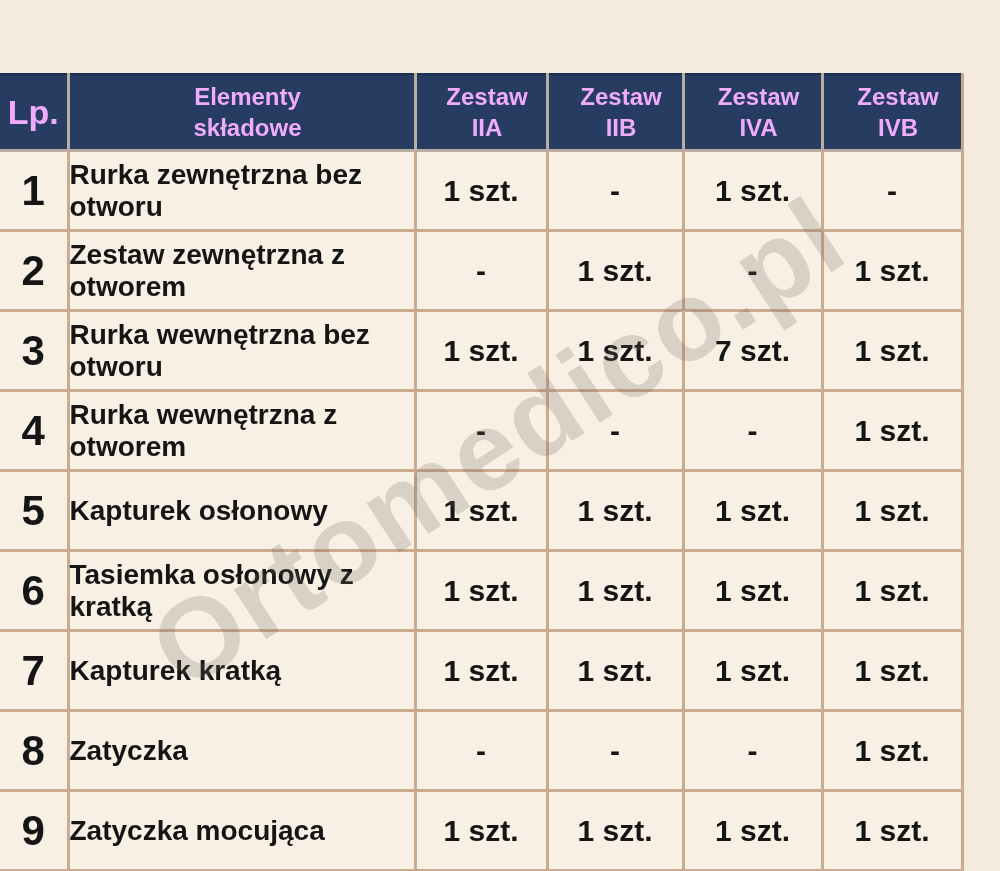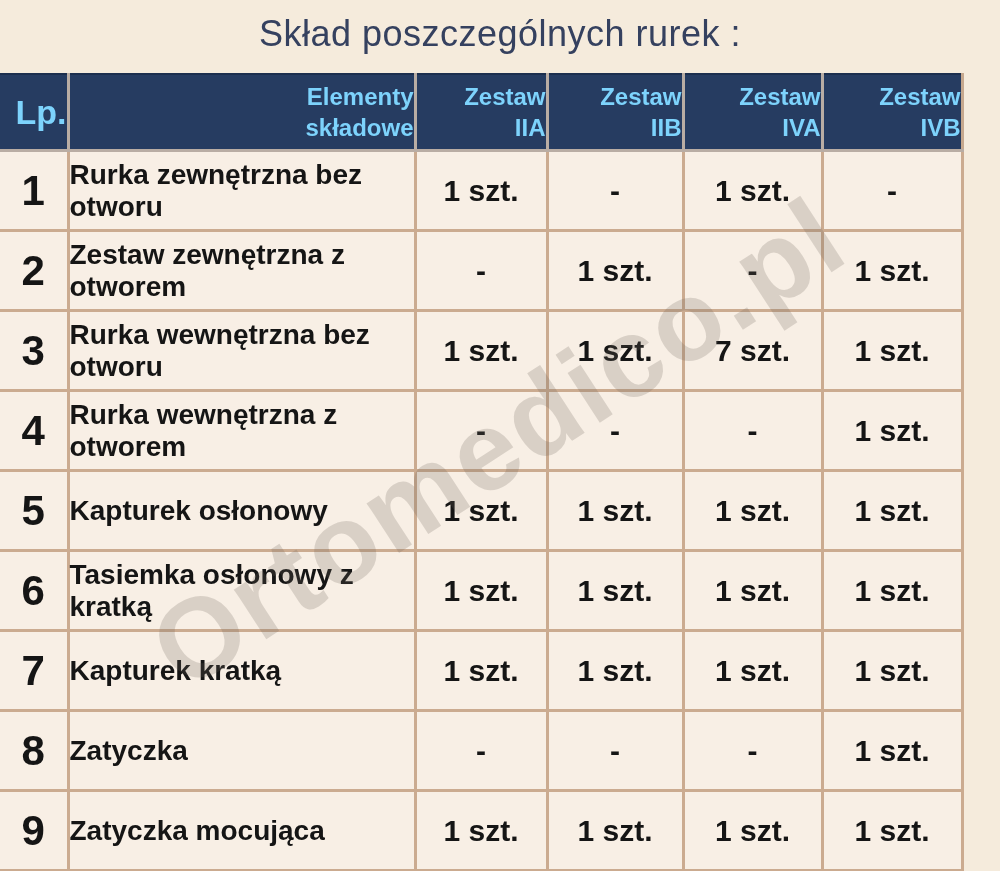--- a/index.html
+++ b/index.html
@@ -30,25 +30,25 @@
   table.comp {
     position: absolute;
     top: 73px;
     left: 0;
     border-collapse: collapse;
     table-layout: fixed;
     z-index: 2;
   }
   table.comp th {
     background: #263c61;
-    color: #7dd3fc;
+    color: #f0abfc;
     font-size: 24px;
     font-weight: bold;
     line-height: 1.3;
-    text-align: right;
+    text-align: center;
     vertical-align: middle;
     border: 3px solid #b9ada4;
     border-top: 2px solid #1c2f4e;
     padding: 4px 0;
     height: 66px;
   }
   table.comp th:first-child { border-left: none; }
   table.comp th:last-child  { border-right: 3px solid #c6a88e; }
   table.comp th.lp-h { font-size: 34px; }
   table.comp th .hline { display: block; padding-left: 12px; }
@@ -91,21 +91,20 @@
     color: rgba(108, 98, 92, 0.22);
     pointer-events: none;
     z-index: 5;
   }
 </style>
 </head>
 <body>
 
 <div class="page">
 
-  <div class="title">Skład poszczególnych rurek :</div>
 
   <table class="comp">
     <colgroup>
       <col style="width:68px">
       <col style="width:347px">
       <col style="width:132px">
       <col style="width:136px">
       <col style="width:139px">
       <col style="width:140px">
     </colgroup>

